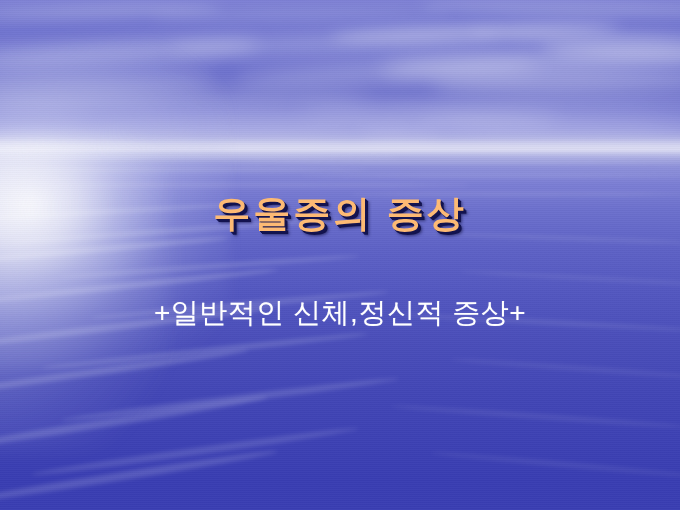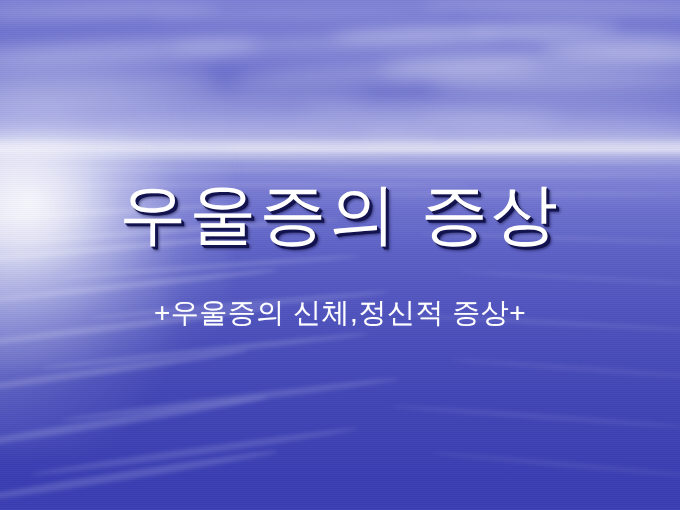--- a/index.html
+++ b/index.html
@@ -186,24 +186,24 @@
     position: absolute;
     inset: 0;
   }
 
   .title {
     position: absolute;
     left: 0;
     right: 0;
     top: 182px;
     text-align: center;
-    color: #ffffff;
+    color: #fdba74;
     font-family: "Liberation Sans", "DejaVu Sans", sans-serif;
-    font-size: 67px;
-    font-weight: 400;
+    font-size: 37px;
+    font-weight: 700;
     line-height: 64px;
     letter-spacing: 3px;
     white-space: nowrap;
     text-shadow:
       2px 2px 0 #13134f,
       3px 3px 0 #13134f,
       1px 1px 0 #13134f,
       4px 4px 3px rgba(10,10,50,.55);
   }
 
@@ -283,16 +283,16 @@
       <div class="rip r6"></div>
     </div>
 
     <div class="sunglow"></div>
     <div class="sunstreak"></div>
     <div class="grain"></div>
   </div>
 
   <div class="text-layer">
     <div class="title">우울증의 증상</div>
-    <div class="subtitle">+우울증의 신체,정신적 증상+</div>
+    <div class="subtitle">+일반적인 신체,정신적 증상+</div>
   </div>
 
 </div>
 
 </body></html>

